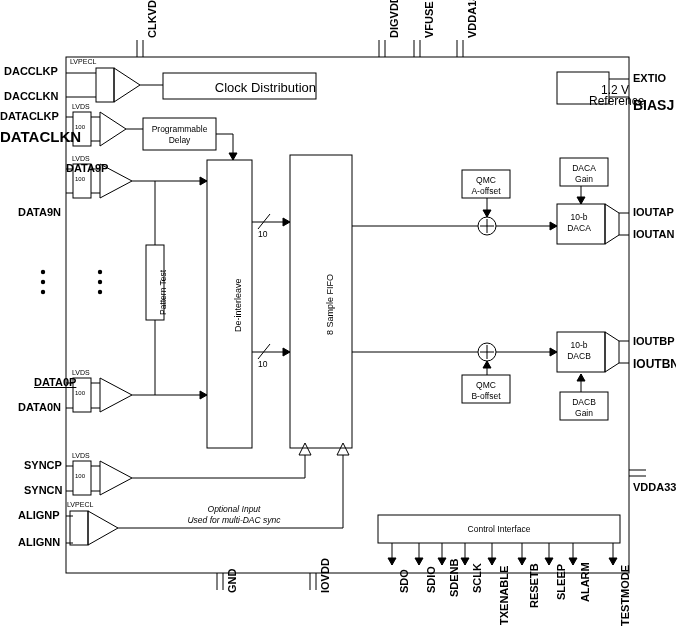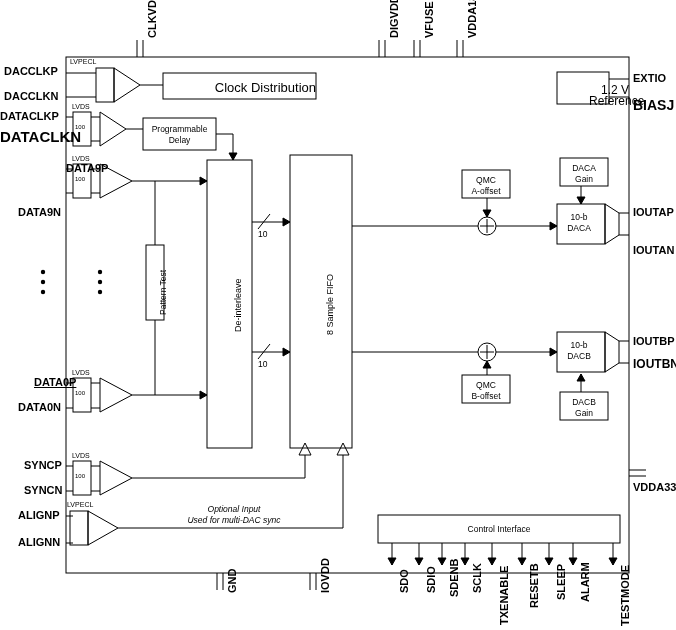--- a/index.html
+++ b/index.html
@@ -201,21 +201,21 @@
 <div class="lbl bold" style="left:34px;top:376px;font-size:11px;text-decoration:underline;">DATA0P</div>
 <div class="lbl bold" style="left:18px;top:401px;font-size:11px;">DATA0N</div>
 <div class="lbl bold" style="left:24px;top:459px;font-size:11px;">SYNCP</div>
 <div class="lbl bold" style="left:24px;top:484px;font-size:11px;">SYNCN</div>
 <div class="lbl bold" style="left:18px;top:509px;font-size:11px;">ALIGNP</div>
 <div class="lbl bold" style="left:18px;top:536px;font-size:11px;text-align:center;">ALIGNN</div>
 
 <div class="lbl bold" style="left:633px;top:72px;font-size:11px;">EXTIO</div>
 <div class="lbl bold" style="left:633px;top:97px;font-size:14px;">BIASJ</div>
 <div class="lbl bold" style="left:633px;top:206px;font-size:11px;">IOUTAP</div>
-<div class="lbl bold" style="left:633px;top:228px;font-size:11px;margin-top:16px;">IOUTAN</div>
+<div class="lbl bold" style="left:633px;top:228px;font-size:11px;">IOUTAN</div>
 <div class="lbl bold" style="left:633px;top:335px;font-size:11px;">IOUTBP</div>
 <div class="lbl bold" style="left:633px;top:357px;font-size:12px;">IOUTBN</div>
 <div class="lbl bold" style="left:633px;top:481px;font-size:11px;">VDDA33</div>
 
 <div class="lbl bold vert" style="left:146px;top:38px;font-size:11px;transform:rotate(-90deg);">CLKVDD18</div>
 <div class="lbl bold vert" style="left:388px;top:38px;font-size:11px;transform:rotate(-90deg);">DIGVDD18</div>
 <div class="lbl bold vert" style="left:423px;top:38px;font-size:11px;transform:rotate(-90deg);">VFUSE</div>
 <div class="lbl bold vert" style="left:466px;top:38px;font-size:11px;transform:rotate(-90deg);">VDDA18</div>
 
 <div class="lbl bold vert" style="left:226px;top:593px;font-size:11px;transform:rotate(-90deg);">GND</div>

